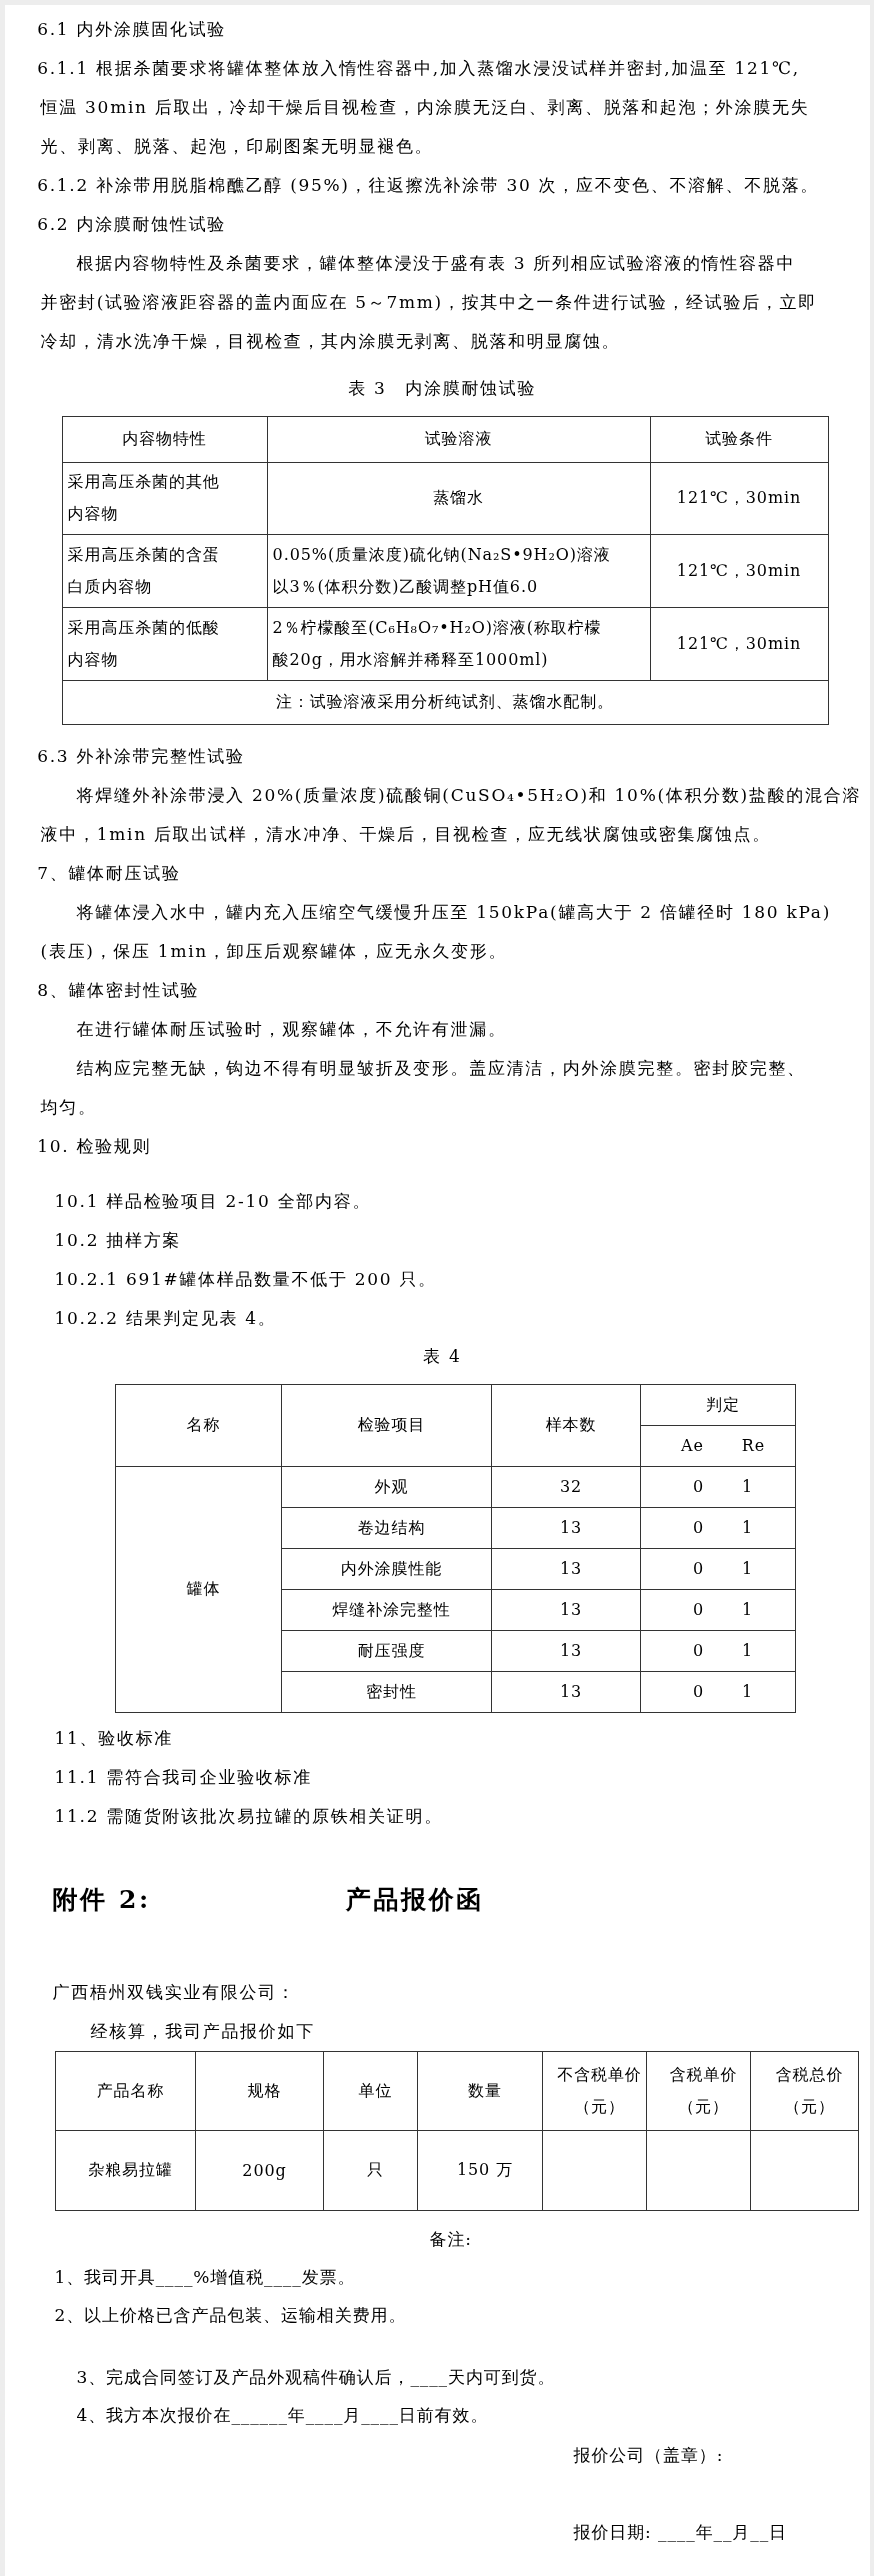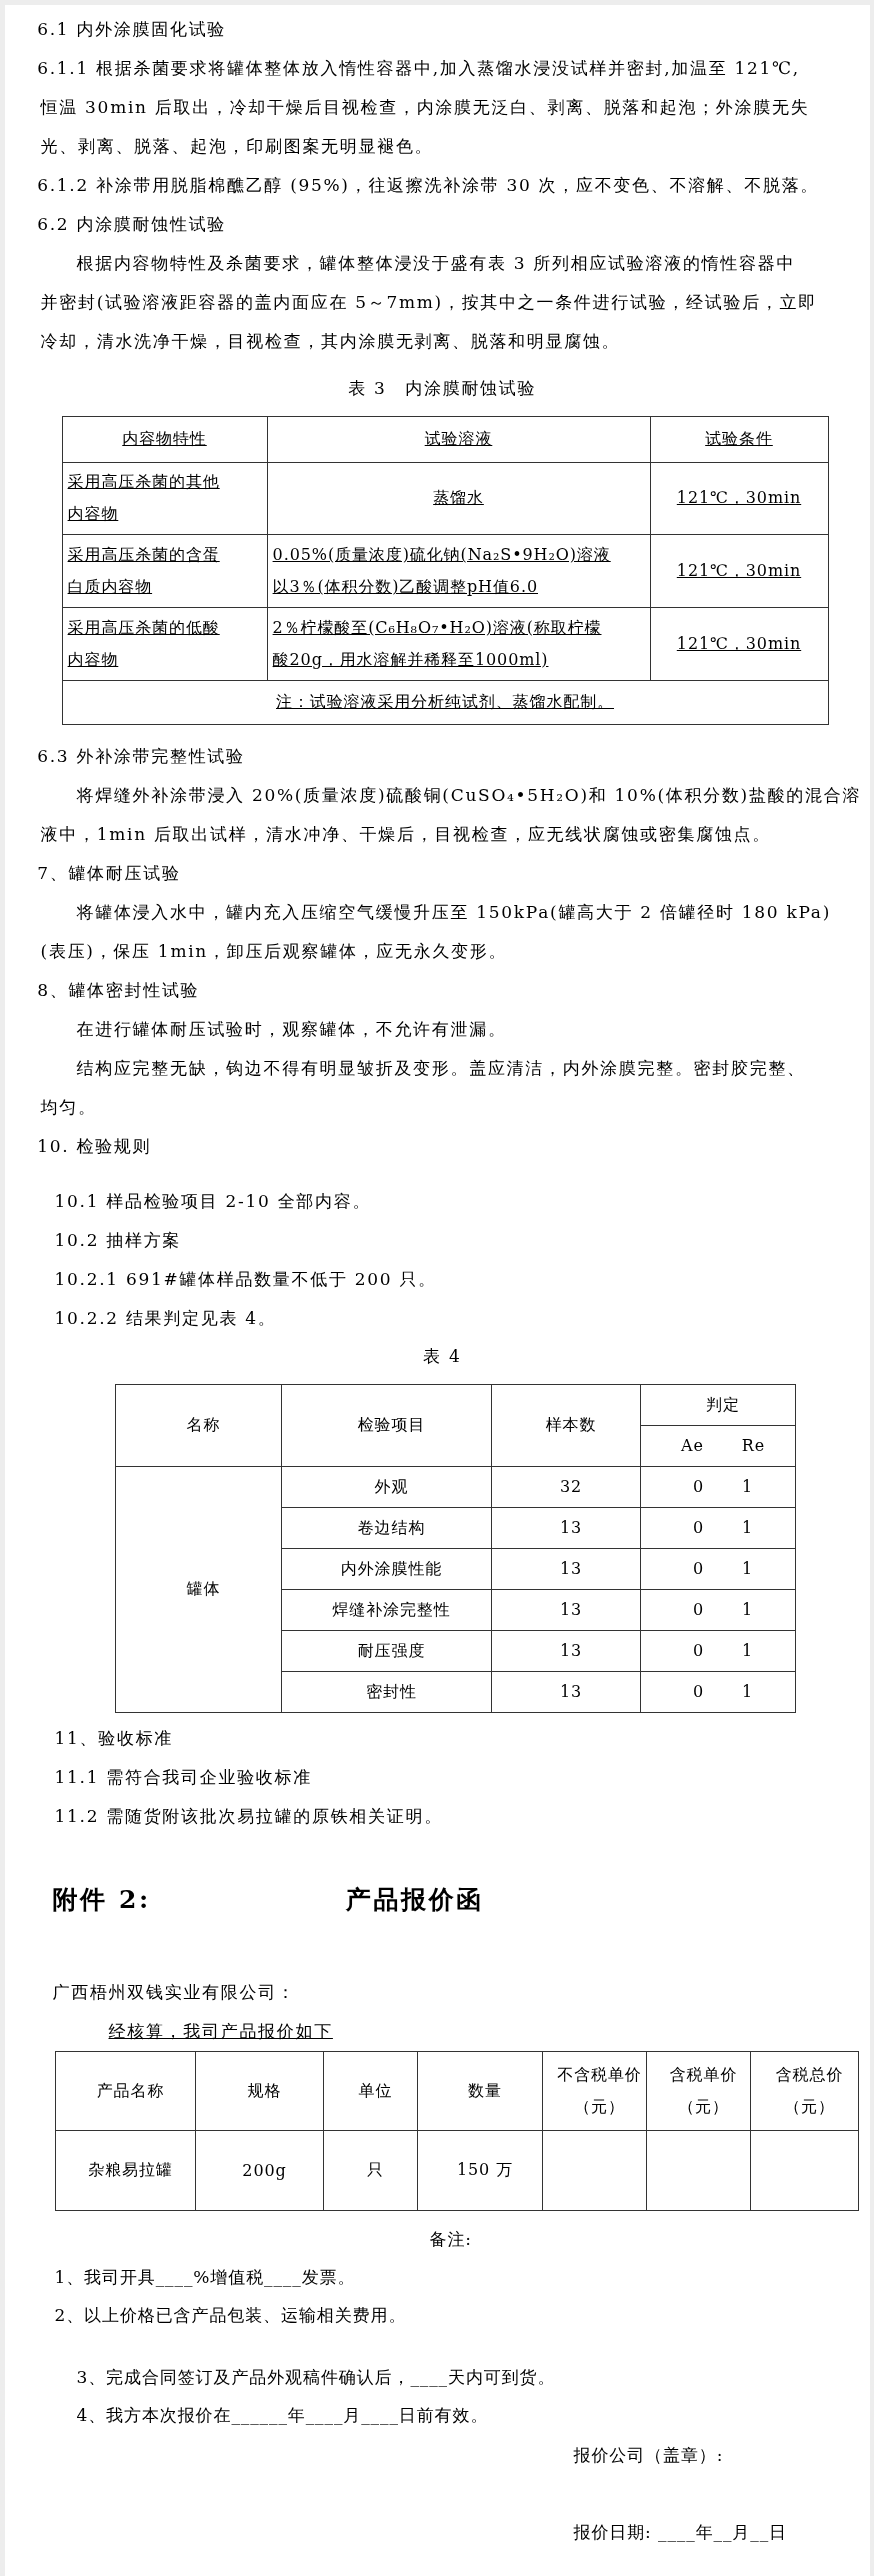--- a/index.html
+++ b/index.html
@@ -16,21 +16,21 @@
   .i2 { margin-left:41px; }
   .gap { margin-top:16px; }
   
   .tbl-title { text-align:center; font-size:17px; line-height:34px; letter-spacing:1.7px; margin-top:10.3px; }
   
   table { border-collapse:collapse; table-layout:fixed; font-size:16px; color:#000; }
   td { border:0.9px solid #333; white-space:pre-line; vertical-align:middle; text-align:center; letter-spacing:0.9px;padding-left:12px; }
   
   .t3 { margin:10.3px 0 0 26px; width:766px; border:1.7px solid #333; }
   .t3 .w1 { width:205px; } .t3 .w2 { width:383px; } .t3 .w3 { width:178px; }
-  .t3 td { line-height:32px; padding:3.4px 5.1px;text-decoration:underline; }
+  .t3 td { line-height:32px; padding:3.4px 5.1px; }
   .t3 tr.hdr td { height:38px; border-bottom:1.7px solid #333; line-height:38px; }
   .t3 td.al { text-align:left; }
   .t3 tr.r1 td, .t3 tr.r2 td, .t3 tr.r3 td { height:65px; }
   .t3 td.note { height:36px; line-height:36px; border-top:0.9px solid #333; }
   
   .t4 { margin:10.3px 0 0 79px; width:680px; border:1.7px solid #333; }
   .t4 .k1 { width:166px; } .t4 .k2 { width:210px; } .t4 .k3 { width:149px; } .t4 .k4 { width:155px; }
   .t4 td { height:38px; line-height:38px; }
   .t4 tr.h2 td { border-bottom:1.7px solid #333; }
   .t4 td.split, .tq td, .t3 td { overflow:hidden; }
@@ -39,21 +39,21 @@
   .tq { margin:0 0 0 19px; width:803px; border:1.7px solid #333; }
   .tq .q1{width:140px}.tq .q2{width:128px}.tq .q3{width:94px}.tq .q4{width:125px}
   .tq .q5{width:104px}.tq .q6{width:104px}.tq .q7{width:108px}
   .tq tr.hdr td { height:76px; line-height:32px; }
   .tq tr.body td { height:77px; }
   
   .attach { margin:39px 0 0 17px; font-size:25px; font-weight:bold; letter-spacing:2.6px; line-height:50px; white-space:nowrap; }
   .attach .ttl { margin-left:195px; }
   
   .letter-to { margin:48px 0 0 17px; font-size:17px; line-height:39px; letter-spacing:1.7px; }
-  .letter-intro { margin-left:73px; font-size:17px; line-height:39px; letter-spacing:1.7px;text-decoration:underline; }
+  .letter-intro { margin-left:55px; font-size:17px; line-height:39px; letter-spacing:1.7px; }
   
   .notes-label { margin:8.5px 0 0 17px; font-size:17px; line-height:38px; letter-spacing:0.9px;text-align:center; }
   .note-item { margin-left:19px; font-size:17px; line-height:38px; letter-spacing:0.9px; }
   .note-ind { margin-left:41px; }
   .note-gap { margin-top:24px; }
   
   .sign { margin-top:1.7px; font-size:17px; letter-spacing:0.9px; }
   .sign-company { margin-left:538px; line-height:38px; }
   .sign-date { margin-left:538px; margin-top:39px; line-height:38px; }
 </style>

